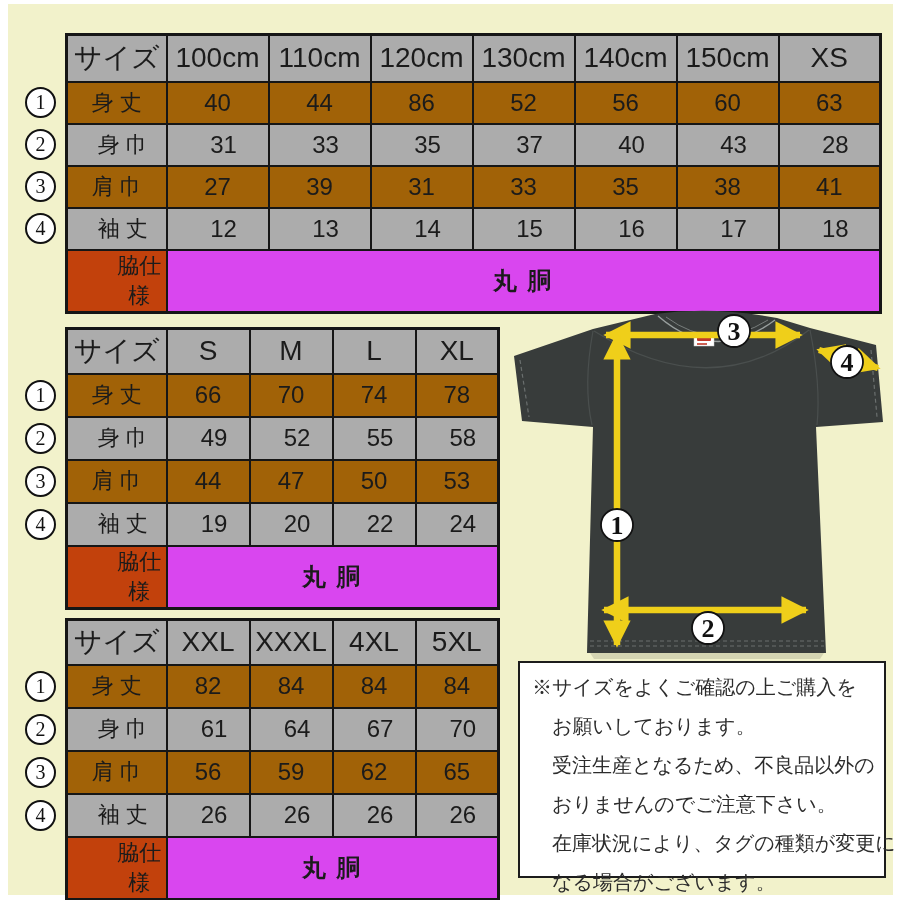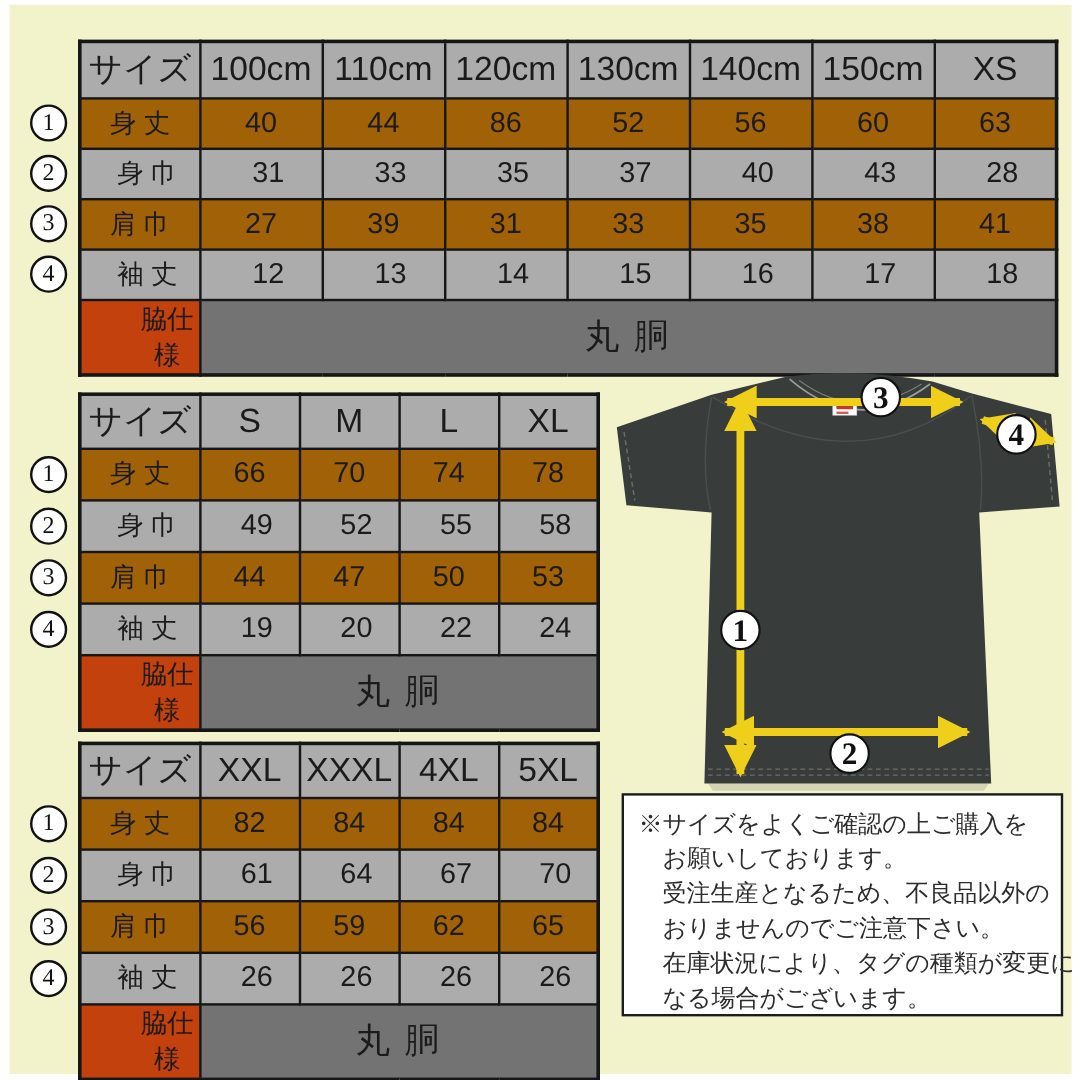--- a/index.html
+++ b/index.html
@@ -13,41 +13,41 @@
                        background:#ffffff; color:#1b1b1b; }
   .size-table, .size-table th, .size-table td { border:2px solid #161616; }
   .size-table { border:3px solid #161616; }
   .size-table th { background:#acacac; font-weight:normal; font-size:28px; }
   .size-table td { text-align:center; vertical-align:middle; }
   .size-table td.lab { font-size:22px; }
   .size-table td.val { font-size:24px; }
   .size-table tr.gray td { background:#acacac;padding-left:12px; }
   .size-table tr.white td { background:#a16207; }
   .size-table td.foot-lab { font-size:22px; background:#c2410c;padding-left:45px; }
-  .size-table td.foot-val { font-size:29px; background:#737373; letter-spacing:2px; }
+  .size-table td.foot-val { font-size:24px; background:#d946ef; letter-spacing:2px;font-weight:bold; }
 
   .t1 thead tr { height:47px; } .t1 tbody tr { height:42px; } .t1 tfoot tr { height:44px; }
   .t2 thead tr, .t3 thead tr { height:45px; }
   .t2 tbody tr, .t3 tbody tr { height:43px; }
   .t2 tfoot tr, .t3 tfoot tr { height:44px; }
 
   .circle-num { position:absolute; left:0; width:31px; height:31px; border-radius:50%;
                 background:#ffffff; border:2px solid #111111; color:#111111;
                 font-family:"Liberation Serif", serif; font-size:20px;
                 display:flex; align-items:center; justify-content:center; }
 
   
   .diagram { position:absolute; left:500px; top:305px; width:395px; height:355px; }
 
   
-  .notice { position:absolute; left:518px; top:661px; width:368px; height:186px;
+  .notice { position:absolute; left:518px; top:661px; width:368px; height:217px;
             background:#ffffff; border:2px solid #1c1c1c; padding:10px 6px 0 12px;
             font-size:20px; line-height:29px; color:#2c2c2c; white-space:nowrap; }
   .notice .line { height:29px; }
-  .notice .line.indent { padding-left:20px; }
+  .notice .line.indent { padding-left:20px;margin-top:10px; }
 </style>
 </head>
 <body>
 
 <div class="page">
   <div class="canvas"></div>
 
   <div class="table-block" style="left:25px; top:33px;">
       <table class="size-table t1">
         <colgroup>

